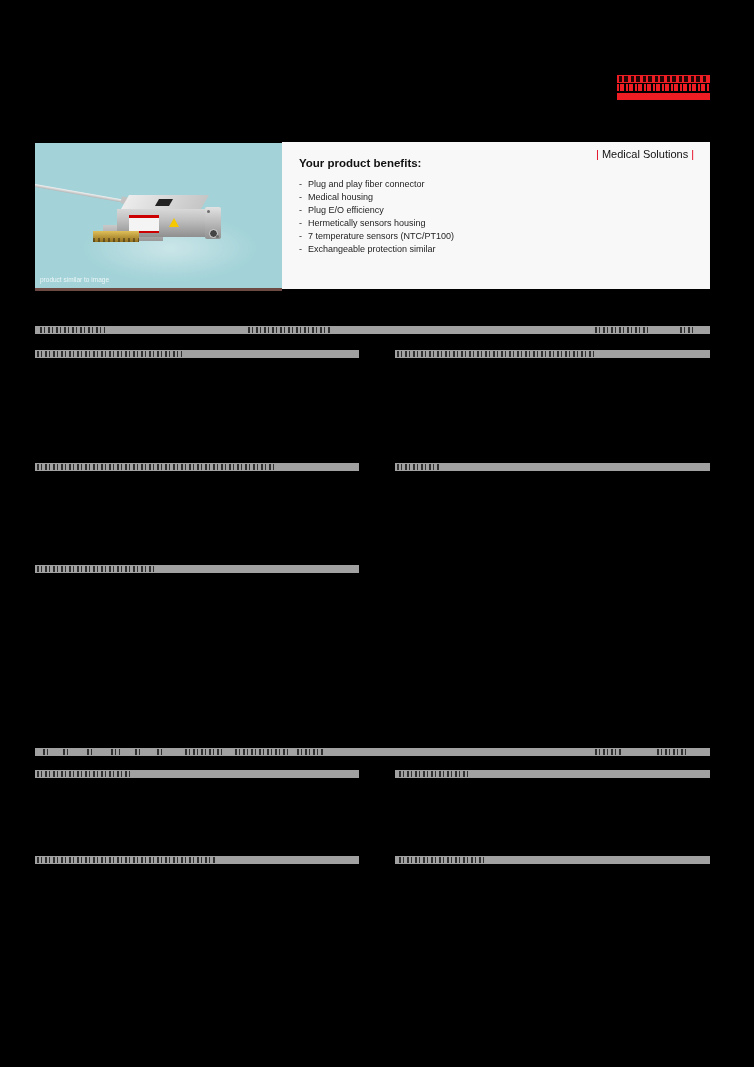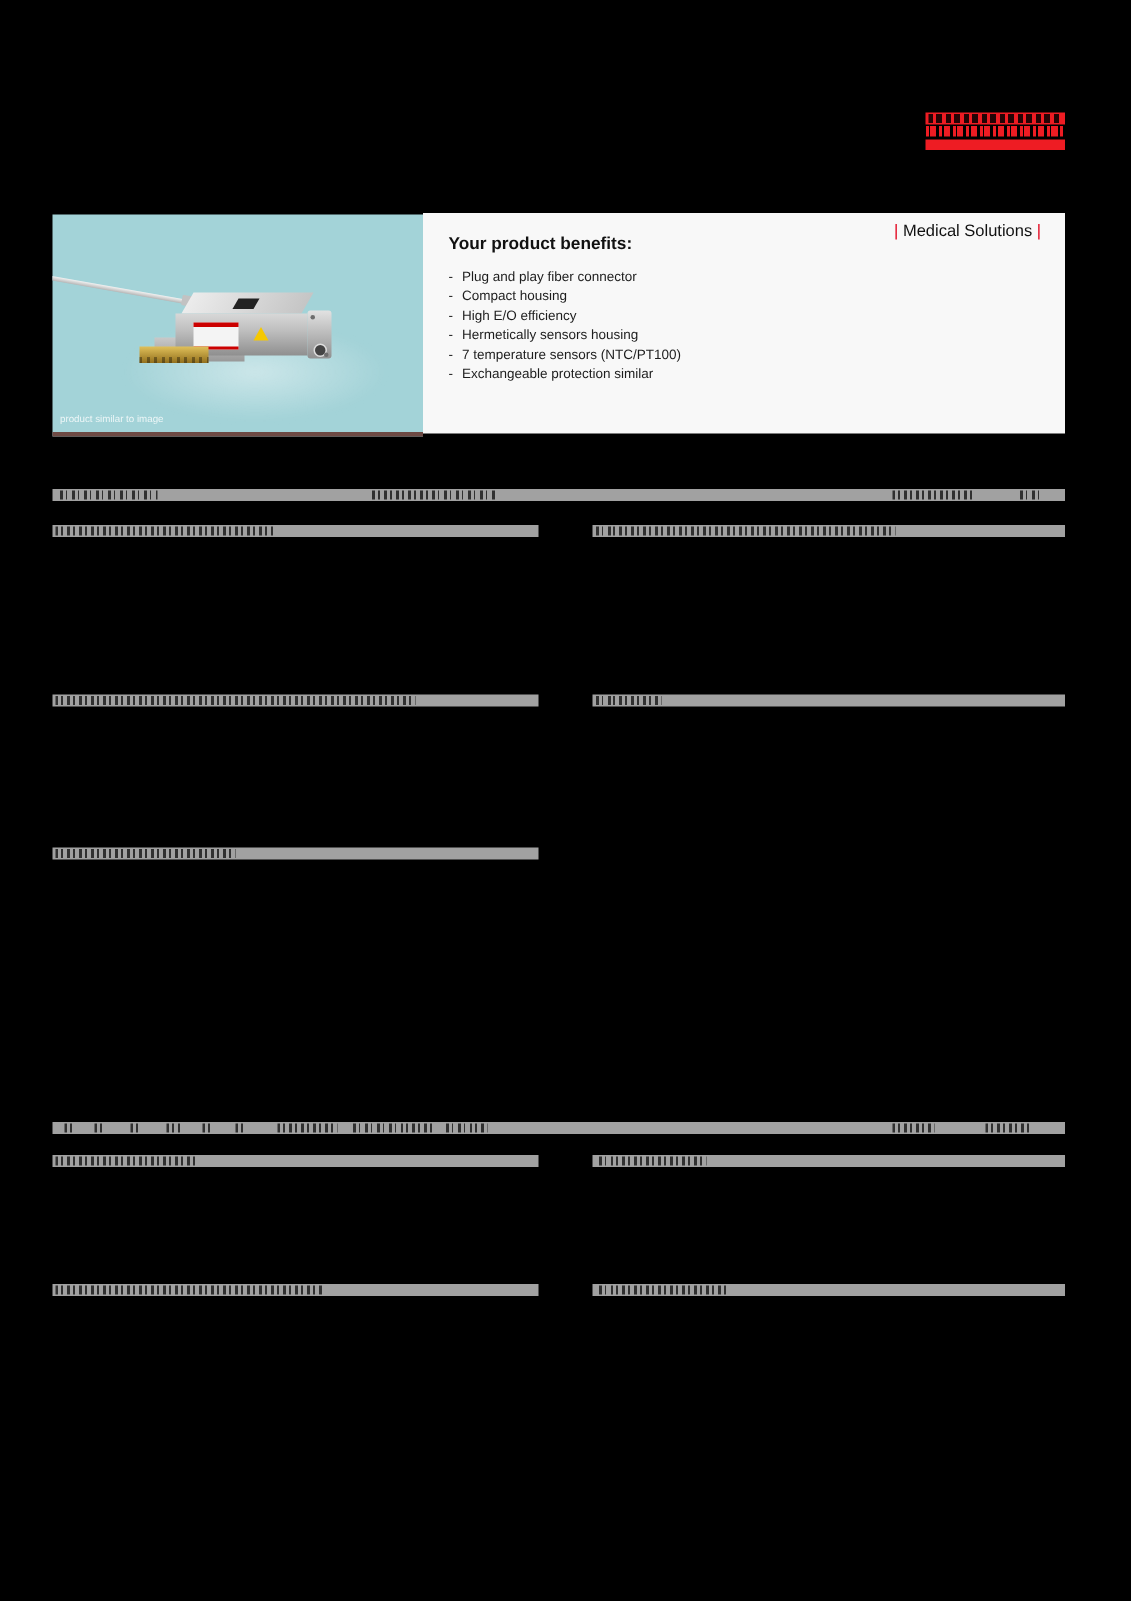--- a/index.html
+++ b/index.html
@@ -114,25 +114,25 @@
       <div class="medical">
         <span class="pipe">|</span><span>Medical Solutions</span><span class="pipe">|</span>
       </div>
       <ul class="benefits">
         <li>
             <span class="dash">-</span>
             <span>Plug and play fiber connector</span>
           </li>
         <li>
             <span class="dash">-</span>
-            <span>Compact housing</span>
-          </li>
-        <li>
-            <span class="dash">-</span>
-            <span>High E/O efficiency</span>
+            <span>Medical housing</span>
+          </li>
+        <li>
+            <span class="dash">-</span>
+            <span>Plug E/O efficiency</span>
           </li>
         <li>
             <span class="dash">-</span>
             <span>Hermetically sensors housing</span>
           </li>
         <li>
             <span class="dash">-</span>
             <span>7 temperature sensors (NTC/PT100)</span>
           </li>
         <li>

